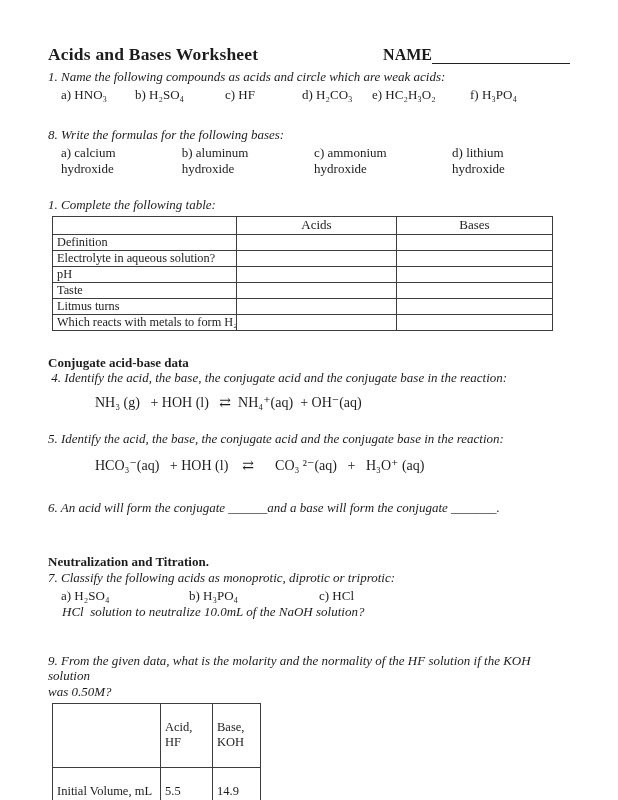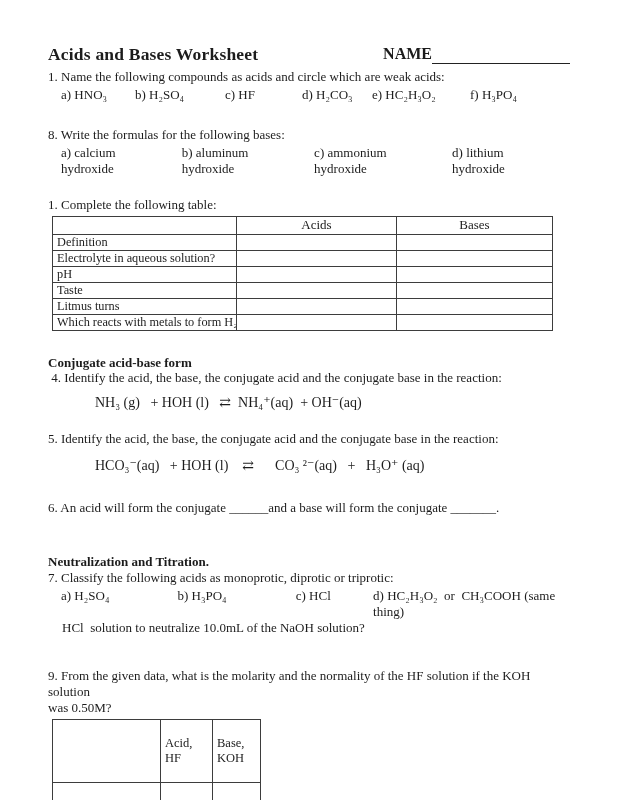--- a/index.html
+++ b/index.html
@@ -9,26 +9,26 @@
     margin:0 auto;
     background:#ffffff;
     color:#1c1c1c;
     font-family:"Liberation Serif","DejaVu Serif",serif;
     font-size:13px;
     line-height:1.22;
     box-sizing:border-box;
     padding:44px 48px 0 48px;
     overflow:hidden;
   }
-  .header-row{display:flex;align-items:flex-start;}
+  .header-row{display:flex;align-items:center;}
   .title{font-size:17.5px;font-weight:bold;letter-spacing:.2px;}
   .name-field{margin-left:auto;display:flex;align-items:flex-end;}
   .name-label{font-size:16px;font-weight:bold;}
   .name-line{display:inline-block;width:138px;border-bottom:1.6px solid #222;height:16px;}
-  .q-text{white-space:pre-wrap;}
+  .q-text{white-space:pre-wrap;font-style:italic;}
   .opt-row{display:flex;margin:2px 0 0 13px;white-space:pre-wrap;}
   .opt-row.q1 span:nth-child(1){width:74px;}
   .opt-row.q1 span:nth-child(2){width:90px;}
   .opt-row.q1 span:nth-child(3){width:77px;}
   .opt-row.q1 span:nth-child(4){width:70px;}
   .opt-row.q1 span:nth-child(5){width:98px;}
   .opt-row.q2 span{margin-right:15px;}
   .opt-row.q7 span:nth-child(1){width:128px;}
   .opt-row.q7 span:nth-child(2){width:130px;}
   .opt-row.q7 span:nth-child(3){width:85px;}
@@ -123,21 +123,21 @@
       </tr>
       <tr>
         <td>Which reacts with metals to form H₂ gas?</td>
         <td></td>
         <td></td>
       </tr>
     </tbody>
       </table>
   </div>
 
-  <div class="sect mt24">Conjugate acid-base form</div>
+  <div class="sect mt24">Conjugate acid-base data</div>
 
   <div>
     <div class="q-text"> 4. Identify the acid, the base, the conjugate acid and the conjugate base in the reaction:</div>
     <div class="equation mt8">NH₃ (g)   + HOH (l)   ⇄  NH₄⁺(aq)  + OH⁻(aq)</div>
   </div>
 
   <div>
     <div class="q-text mt20">5. Identify the acid, the base, the conjugate acid and the conjugate base in the reaction:</div>
     <div class="equation mt10">HCO₃⁻(aq)   + HOH (l)    ⇄      CO₃ ²⁻(aq)   +   H₃O⁺ (aq)</div>
   </div>
@@ -145,21 +145,20 @@
   <div class="q-text mt26">6. An acid will form the conjugate ______and a base will form the conjugate _______.</div>
 
   <div class="sect mt38">Neutralization and Titration.</div>
 
   <div>
     <div class="q-text">7. Classify the following acids as monoprotic, diprotic or triprotic:</div>
     <div class="opt-row q7">
       <span>a) H₂SO₄</span>
       <span>b) H₃PO₄</span>
       <span>c) HCl</span>
-      <span>d) HC₂H₃O₂  or  CH₃COOH (same thing)</span>
     </div>
   </div>
 
   <div>
     <div class="q-text" style="margin-left:14px;">HCl  solution to neutralize 10.0mL of the NaOH solution?</div>
   </div>
 
   <div>
     <div class="q-text mt33">9. From the given data, what is the molarity and the normality of the HF solution if the KOH solution</div>
     <div class="q-text">was 0.50M?</div>

